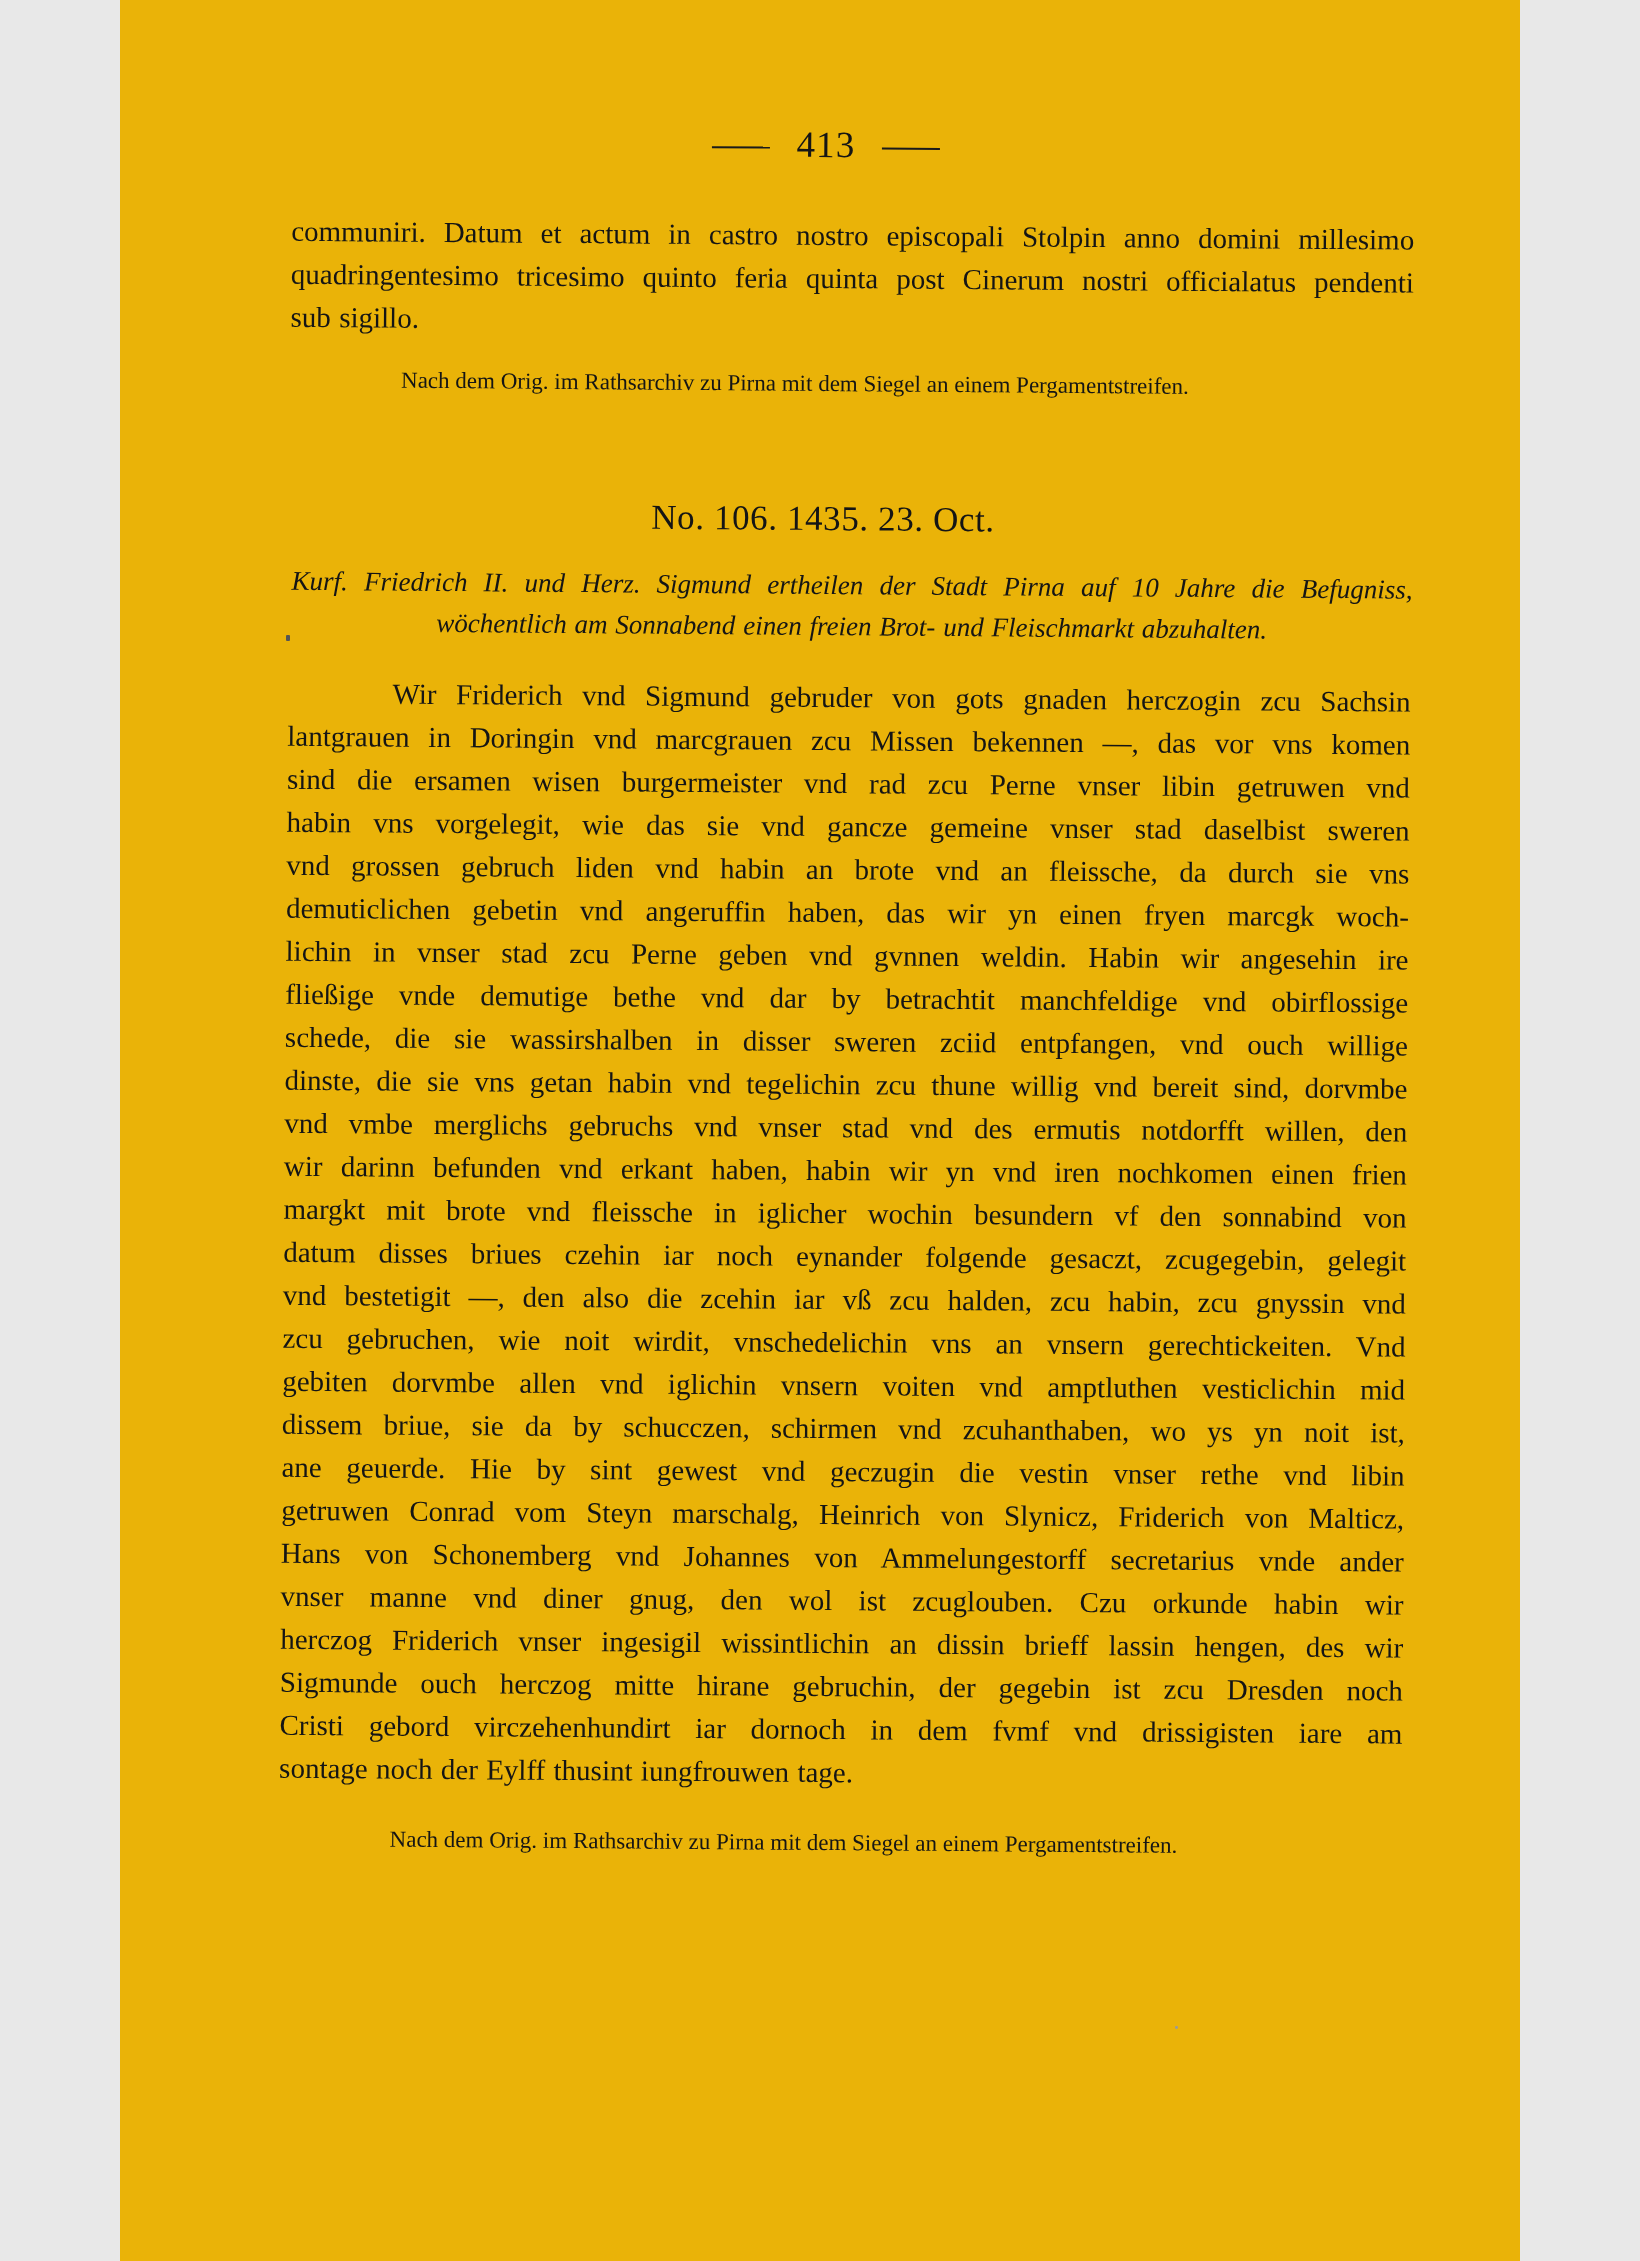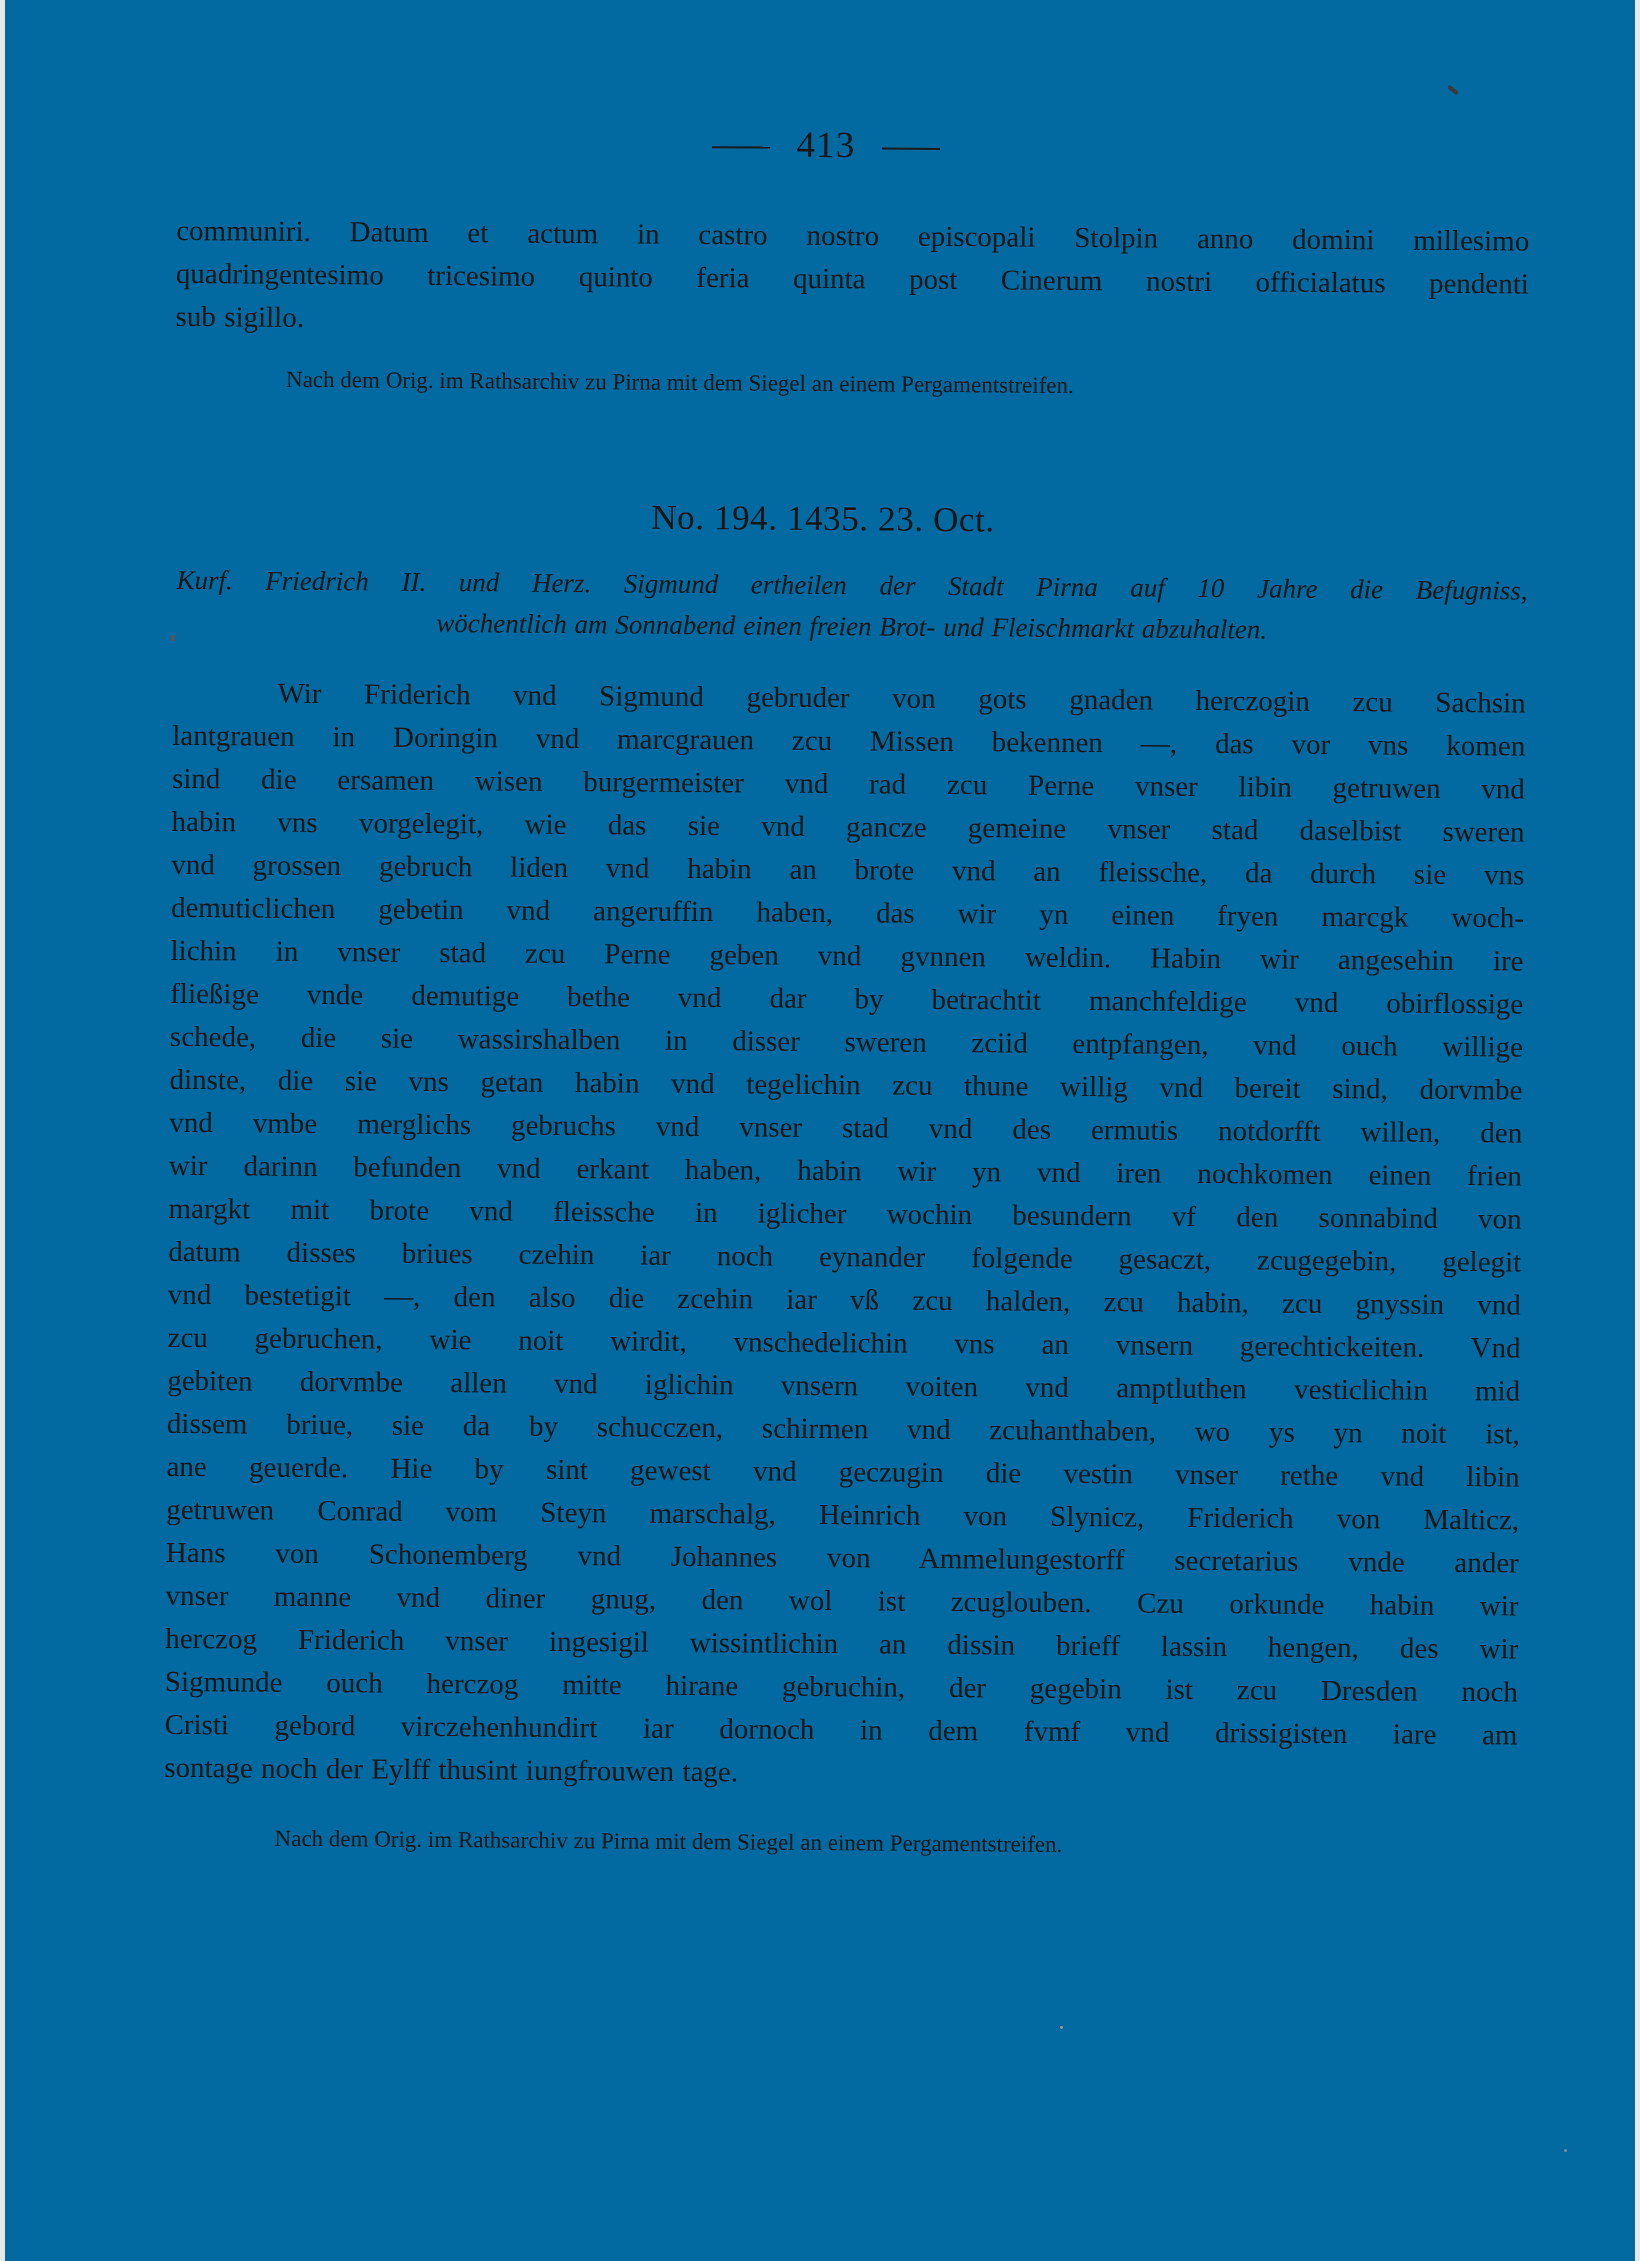--- a/index.html
+++ b/index.html
@@ -2,24 +2,24 @@
 <html style="font-size:9px"><head>
 <meta charset="utf-8">
 <style>
   html, body {
     margin: 0;
     padding: 0;
     background: #e8e8e8;
   }
   .page {
     position: relative;
-    width: 1630px;
+    width: 1400px;
     height: 2261px;
     margin: 0 auto;
-    background: #0369a1;
+    background: #eab308;
     color: #151515;
     font-family: "Liberation Serif", "DejaVu Serif", serif;
     overflow: hidden;
   }
   
   .scan {
     position: absolute;
     inset: 0;
     transform: rotate(0.45deg);
     transform-origin: 50% 40%;
@@ -147,21 +147,21 @@
 
     <div class="latin-para para">
         <div class="tline">communiri.  Datum et actum in castro nostro episcopali Stolpin anno domini millesimo</div>
         <div class="tline">quadringentesimo tricesimo quinto feria quinta post Cinerum nostri officialatus pendenti</div>
         <div class="tline">sub sigillo.</div>
       </div>
 
     <div class="note">Nach dem Orig. im Rathsarchiv zu Pirna mit dem Siegel an einem Pergamentstreifen.</div>
 
     <div class="heading">
-      <span class="seg">No. 194.</span>
+      <span class="seg">No. 106.</span>
       <span class="seg">1435.</span>
       <span class="seg">23. Oct.</span>
     </div>
 
     <div class="regest">
         <div class="tline">Kurf. Friedrich II. und Herz. Sigmund ertheilen der Stadt Pirna auf 10 Jahre die Befugniss,</div>
         <div class="tline">wöchentlich am Sonnabend einen freien Brot- und Fleischmarkt abzuhalten.</div>
       </div>
 
     <div class="body-para para">

